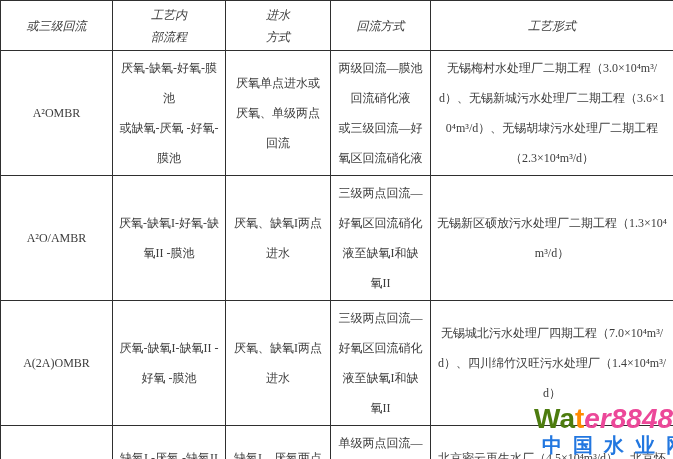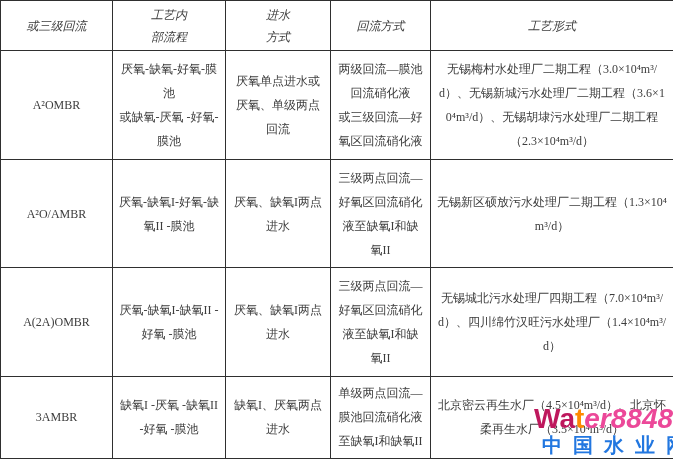--- a/index.html
+++ b/index.html
@@ -22,21 +22,21 @@
     height: 459px;
   }
   table.process-table th,
   table.process-table td {
     border: 1px solid #2f2f2f;
     font-size: 12px;
     font-weight: normal;
     text-align: center;
     vertical-align: middle;
     padding: 2px 6px;
-    line-height: 24px;
+    line-height: 30px;
     white-space: pre-line;
     word-break: break-all;
     color: #3c3c3c;
   }
   table.process-table th {
     line-height: 22px;
     font-style: italic;
   }
   td.app-col, th.app-col {
     padding: 2px 10px;
@@ -50,21 +50,21 @@
     line-height: 1;
     white-space: nowrap;
     pointer-events: none;
   }
   .wm-line1 {
     font-family: "Liberation Sans", "DejaVu Sans", sans-serif;
     font-weight: bold;
     font-size: 28px;
     letter-spacing: 0px;
   }
-  .wm-blue   { color: #be185d; }
+  .wm-blue   { color: #4d7c0f; }
   .wm-orange { color: #ff8a00; }
   .wm-green  { color: #ec4899; font-style: italic; }
   .wm-line2 {
     margin-top: 2px;
     margin-left: 8px;
     font-family: "Liberation Sans", "DejaVu Sans", sans-serif;
     font-weight: bold;
     font-size: 20px;
     letter-spacing: 11px;
     color: #2277e0;

